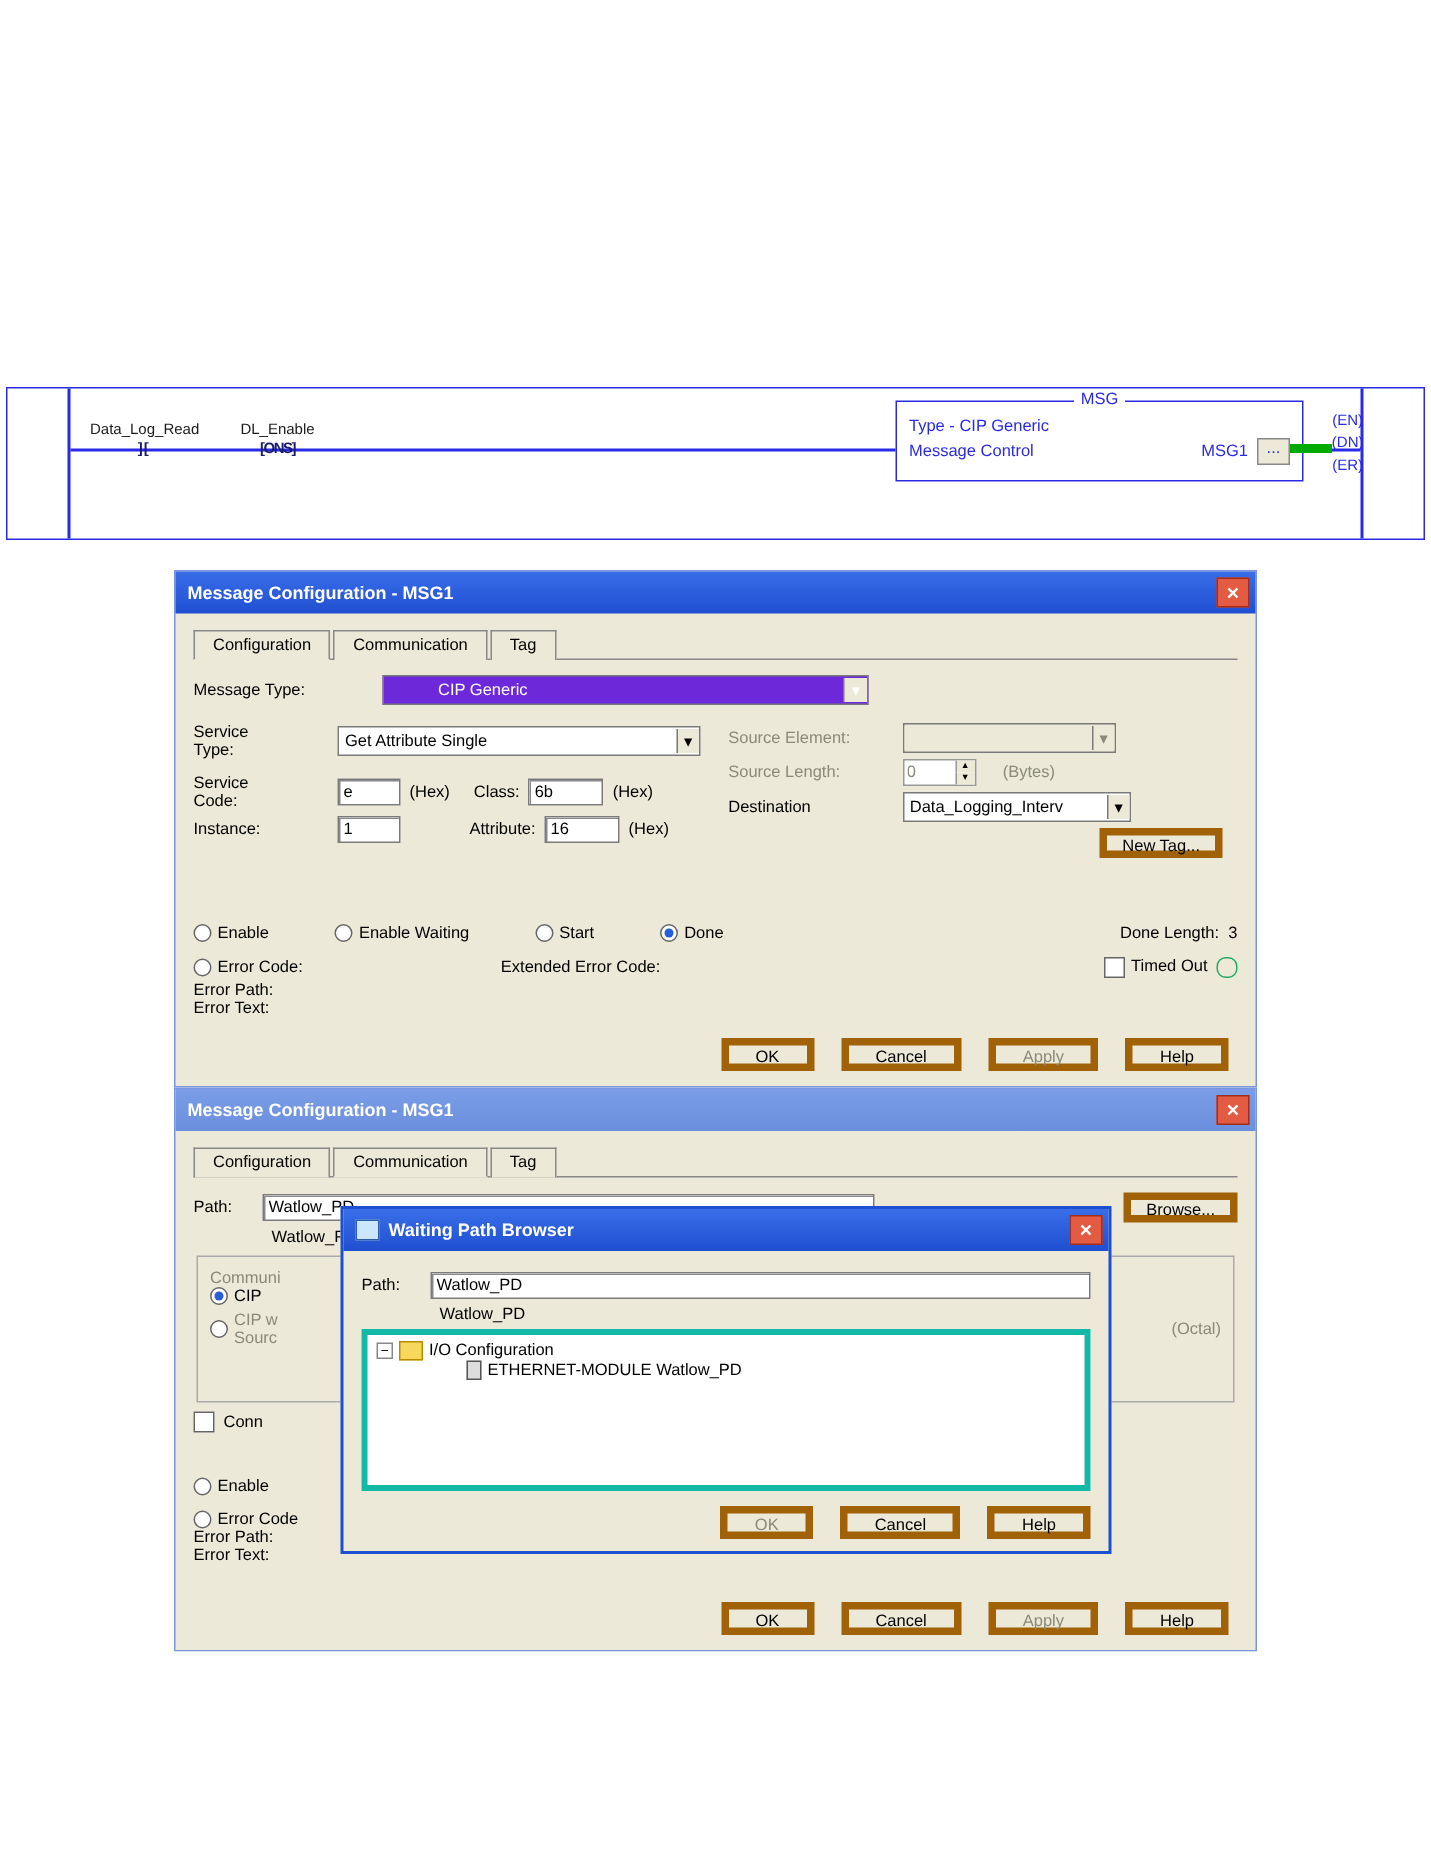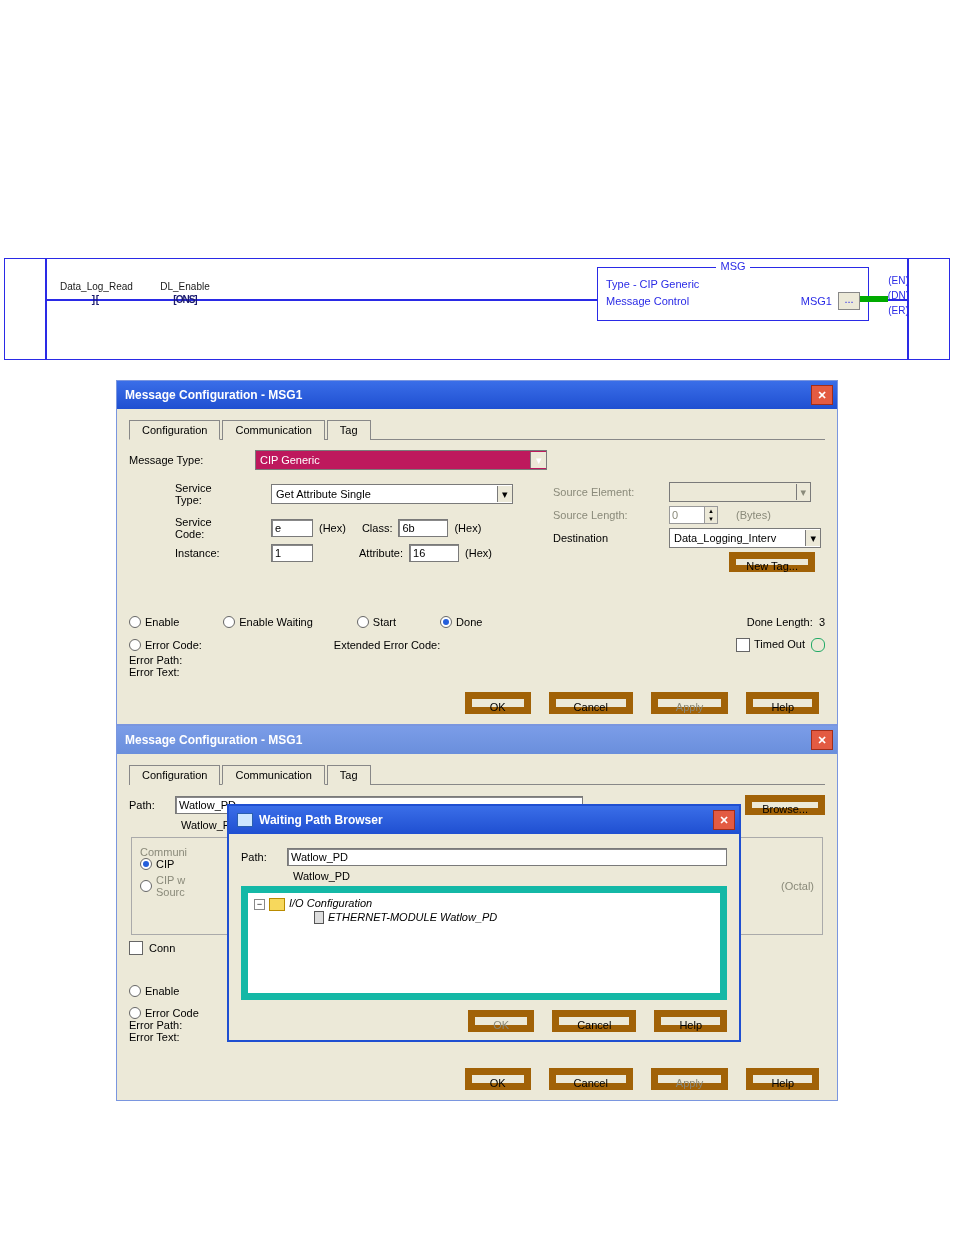--- a/index.html
+++ b/index.html
@@ -31,39 +31,39 @@
   .tb-inactive{background:linear-gradient(#7b9de8,#6a8fdc);}
   .closebtn{width:20px;height:18px;background:#e35b42;border:1px solid #a12d1a;display:flex;align-items:center;justify-content:center;color:#fff;font-size:11px;cursor:pointer;}
   .dlgbody{padding:10px 12px 8px 12px;}
   .tabs{display:flex;border-bottom:1px solid #888;margin-bottom:10px;}
   .tab{padding:3px 12px;border:1px solid #888;border-bottom:none;background:#ece9d8;margin-right:2px;position:relative;top:1px;}
   .tab.active{background:#ece9d8;border-bottom:1px solid #ece9d8;}
   .row{display:flex;align-items:center;margin:4px 0;gap:6px;}
   .lbl{min-width:90px;}
   .grey{color:#8a8a7a;}
   .combo{display:inline-flex;align-items:center;border:1px solid #7a7a7a;background:#fff;height:18px;}
-  .combo.sel{background:#be185d;color:#fff;}
+  .combo.sel{background:#6d28d9;color:#fff;padding-left:32px;}
   .combo input{border:none;background:transparent;height:16px;padding:0 4px;outline:none;width:100%;color:inherit;font:inherit;}
   .combo .ddl{width:16px;height:16px;background:#ece9d8;border-left:1px solid #7a7a7a;display:flex;align-items:center;justify-content:center;}
   .inp{border:1px solid #7a7a7a;height:16px;padding:0 3px;background:#fff;font:inherit;}
   .inp.shadow{box-shadow:inset 1px 1px 0 #888;}
-  .btn{border:7px solid #a16207;background:#ece9d8;padding:2px 18px;height:22px;cursor:pointer;font:inherit;}
+  .btn{border:5px solid #a16207;background:#ece9d8;padding:2px 18px;height:22px;cursor:pointer;font:inherit;}
   .btn.small{padding:1px 10px;height:20px;}
   .btn.disabled{color:#8a8a7a;cursor:default;}
   .rcircle{width:10px;height:10px;border:1px solid #666;border-radius:50%;background:#fff;display:inline-flex;align-items:center;justify-content:center;}
   .rcircle.on::after{content:"";width:6px;height:6px;border-radius:50%;background:#245edb;}
   .chk{display:inline-block;width:12px;height:12px;border:1px solid #666;background:#fff;vertical-align:middle;}
   .status-row{display:flex;align-items:center;gap:12px;margin-top:10px;}
   .status-item{display:inline-flex;align-items:center;gap:4px;}
   .footer-btns{display:flex;justify-content:flex-end;gap:18px;padding:6px 18px 10px 0;}
 
   
   .stack{position:relative;margin-top:0;}
   .fieldset{border:1px solid #aaa;padding:8px;margin:6px 2px;}
-  .tree{border:7px solid #14b8a6;background:#fff;height:92px;padding:4px 6px;font-size:11px;overflow:hidden;font-style:italic;}
+  .tree{border:4px solid #14b8a6;background:#fff;height:92px;padding:4px 6px;font-size:11px;overflow:hidden;}
   .tree .l1{padding-left:0;}
   .tree .l2{padding-left:26px;}
   .tree .l3{padding-left:60px;}
   .folder-ico{display:inline-block;width:14px;height:11px;background:#f7d85c;border:1px solid #b98b00;vertical-align:middle;margin-right:4px;}
   .mod-ico{display:inline-block;width:8px;height:11px;background:#ddd;border:1px solid #555;vertical-align:middle;margin-right:4px;}
   .exp{display:inline-block;width:9px;height:9px;border:1px solid #888;text-align:center;line-height:8px;font-size:9px;margin-right:4px;background:#fff;}
 
   
   .browser-dialog{position:absolute;left:110px;top:78px;width:510px;border:2px solid #1f4fd1;background:#ece9d8;z-index:5;}
   .spin{display:inline-flex;border:1px solid #999;background:#fff;height:16px;}
@@ -129,21 +129,21 @@
       </div>
 
       <div class="row">
         <span class="lbl" style="min-width:120px;">Message Type:</span>
         <span class="combo sel" style="width:290px;">
           <input readonly="" value="CIP Generic" style="">
           <span class="ddl">▾</span>
         </span>
       </div>
 
-      <div style="display:flex;gap:40px;margin-top:8px;margin-left:46px;">
+      <div style="display:flex;gap:17px;margin-top:8px;">
 
         <div style="flex:1;">
           <div class="row">
             <span class="lbl" style="white-space:pre-line;">Service
 Type:</span>
             <span class="combo" style="width:240px;">
               <input readonly="" value="Get Attribute Single" style="">
               <span class="ddl">▾</span>
             </span>
           </div>

